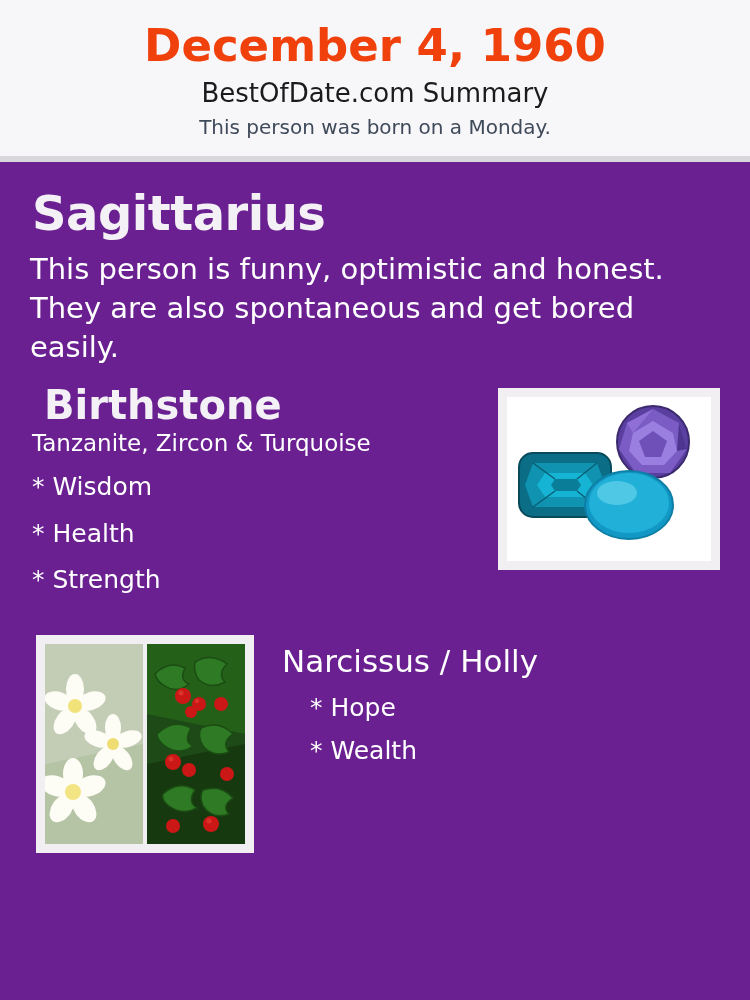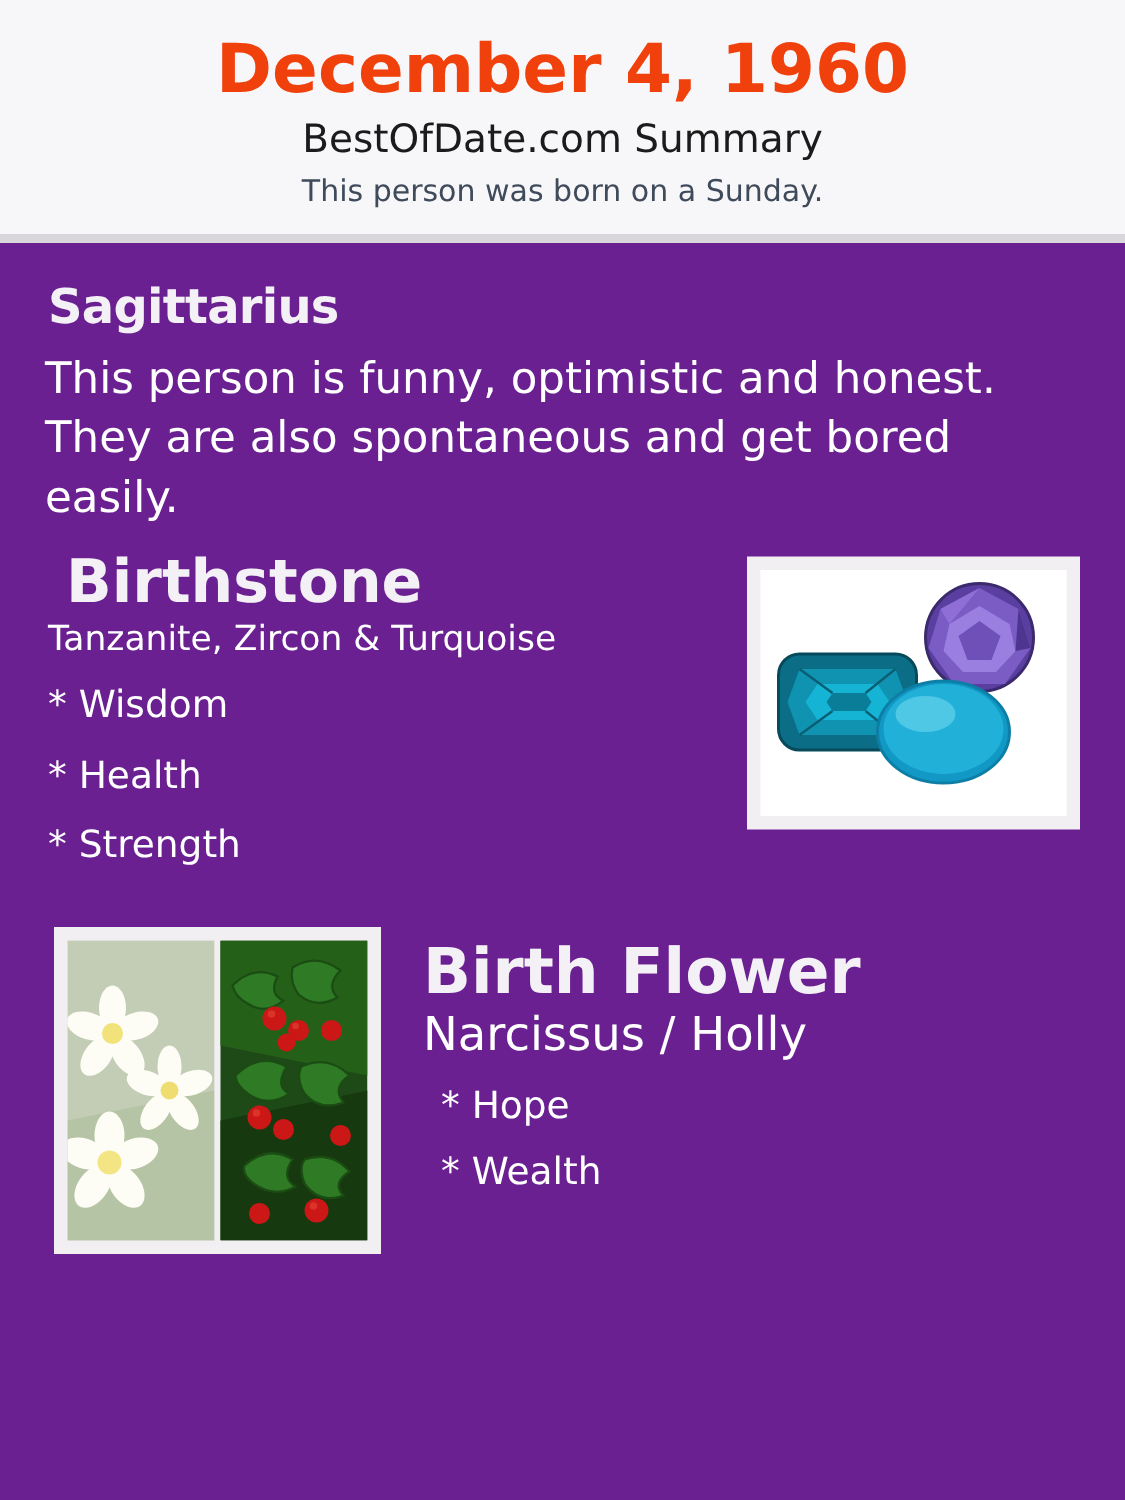--- a/index.html
+++ b/index.html
@@ -62,21 +62,21 @@
   .body-panel {
     background: #6a2091;
     flex: 1;
     padding: 26px 30px 0 30px;
     box-sizing: border-box;
     color: #ffffff;
     position: relative;
   }
 
   .sign-title {
-    font-size: 32px;
+    font-size: 48px;
     font-weight: bold;
     line-height: 1.05;
     margin: 0 0 12px 2px;
     color: #f4f1f6;
     letter-spacing: -0.5px;
   }
   .sign-desc {
     font-size: 29px;
     line-height: 1.35;
     margin: 0;
@@ -169,32 +169,32 @@
   }
   .flower-sub {
     font-size: 31px;
     line-height: 1.2;
     margin: 0 0 14px 0;
     color: #ffffff;
   }
   .flower-bullets li {
     font-size: 25px;
     margin-bottom: 16px;
-    margin-left: 12px;
+    margin-left: 28px;
   }
 </style>
 </head>
 <body>
 
 <div class="page">
 
   <div class="header">
     <div class="header-date">December 4, 1960</div>
     <div class="header-sub">BestOfDate.com Summary</div>
-    <div class="header-note">This person was born on a Sunday.</div>
+    <div class="header-note">This person was born on a Monday.</div>
   </div>
 
   <div class="divider"></div>
 
   <div class="body-panel">
 
     <div class="sign-title">Sagittarius</div>
     <div class="sign-desc">This person is funny, optimistic and honest. They are also spontaneous and get bored easily.</div>
 
     <div class="stone-section">
@@ -309,21 +309,20 @@
               <circle cx="136" cy="49" r="2.5"></circle>
               <circle cx="152" cy="57" r="2.2"></circle>
               <circle cx="126" cy="115" r="2.5"></circle>
               <circle cx="164" cy="177" r="2.5"></circle>
             </g>
           </g>
         </svg>
       </div>
 
       <div class="flower-text">
-        <div class="flower-title">Birth Flower</div>
         <div class="flower-sub">Narcissus / Holly</div>
         <ul class="bullets flower-bullets">
           <li>* Hope</li>
           <li>* Wealth</li>
         </ul>
       </div>
     </div>
 
   </div>
 </div>

